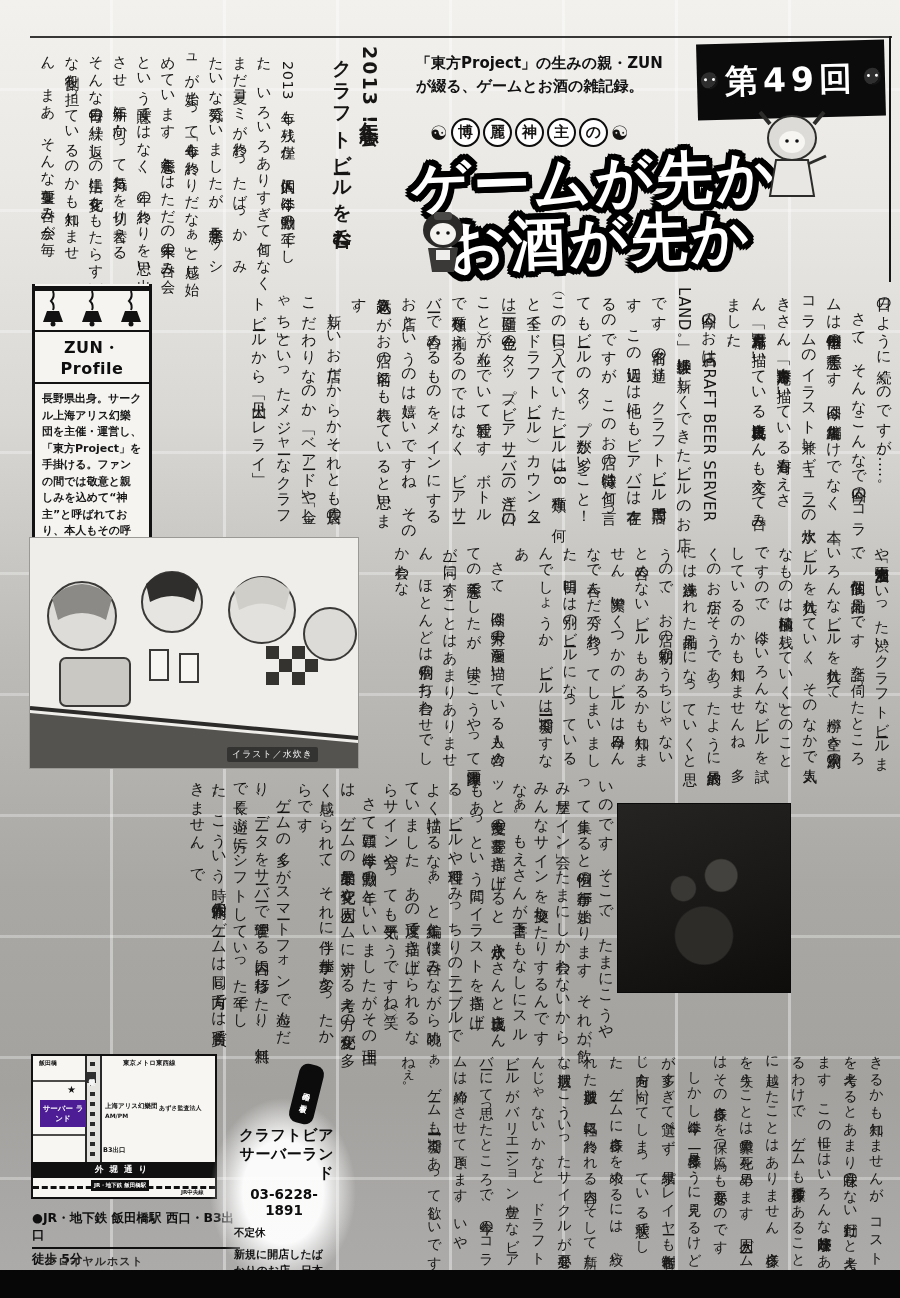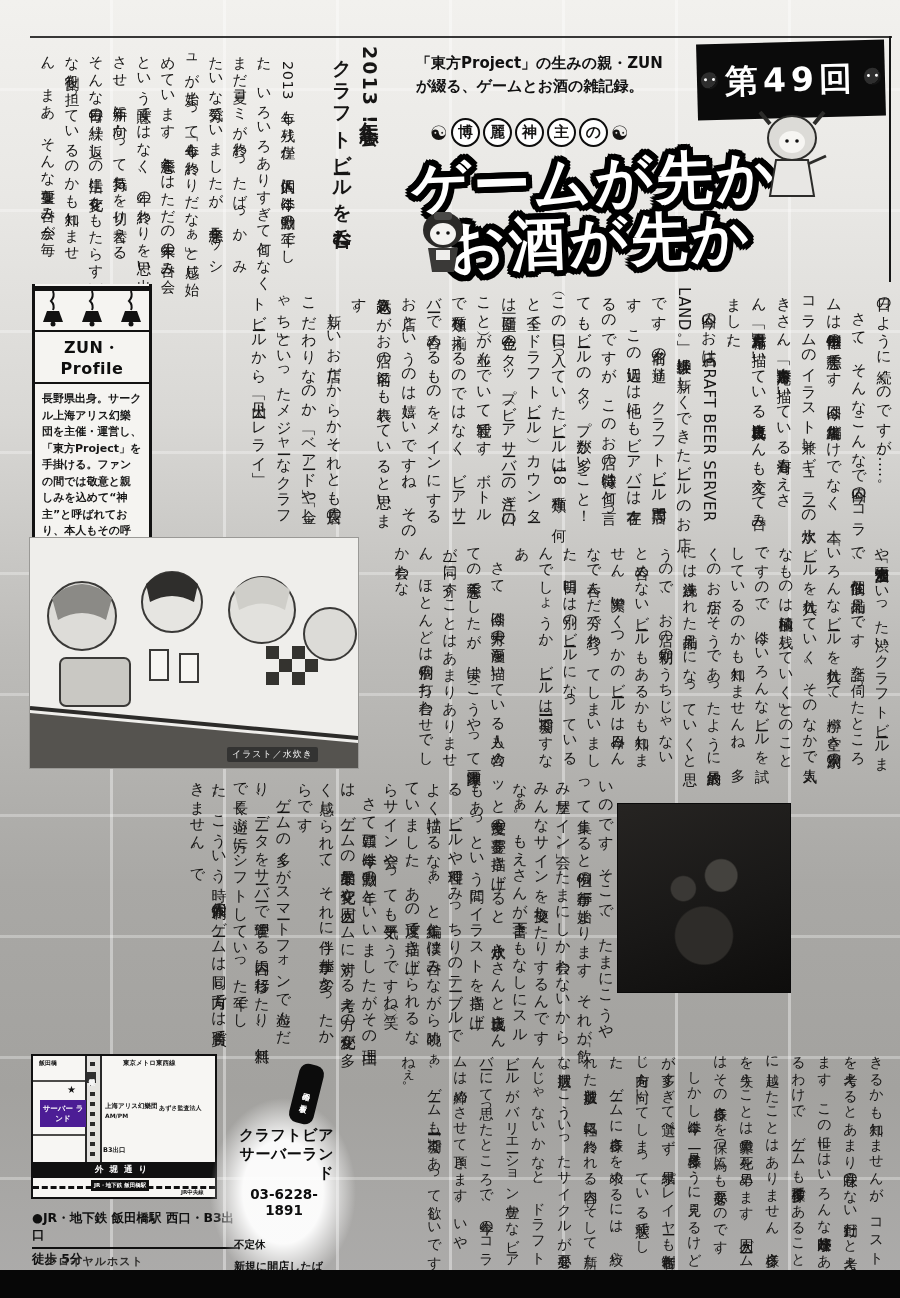--- a/index.html
+++ b/index.html
@@ -91,21 +91,21 @@
   #copyright{left:46px;top:1254px;font-size:11px;font-weight:bold;color:#2e2d2b;letter-spacing:1px;}
   
   #shop-glow{left:210px;top:1098px;width:146px;height:188px;
     background:radial-gradient(closest-side,rgba(255,255,255,.95) 0 55%,rgba(255,255,255,0) 100%);}
   #shop-lantern{left:294px;top:1064px;width:25px;height:60px;background:#0c0c0c;border-radius:9px;
     transform:rotate(14deg);display:flex;align-items:center;justify-content:center;}
   #shop-lantern span{writing-mode:vertical-rl;color:#fff;font-size:7.5px;font-weight:bold;letter-spacing:1px;}
   #shop-info{left:234px;top:1126px;width:100px;}
   #shop-name{font-size:15px;font-weight:bold;line-height:1.25;color:#0d0d0d;letter-spacing:.5px;}
   #shop-phone{font-size:13.5px;font-weight:bold;margin-top:4px;color:#0d0d0d;text-align:center;}
-  #shop-closed{font-size:10.5px;font-weight:bold;margin-top:20px;color:#111;}
+  #shop-closed{font-size:10.5px;font-weight:bold;margin-top:8px;color:#111;}
   #shop-desc{font-size:11px;font-weight:bold;line-height:1.45;margin-top:7px;color:#151515;}
   
   #bottombar{left:0;top:1270px;width:900px;height:28px;background:#070707;}
 </style>
 </head>
 <body>
 
 <div id="page">
   <div id="grid"></div>
 

